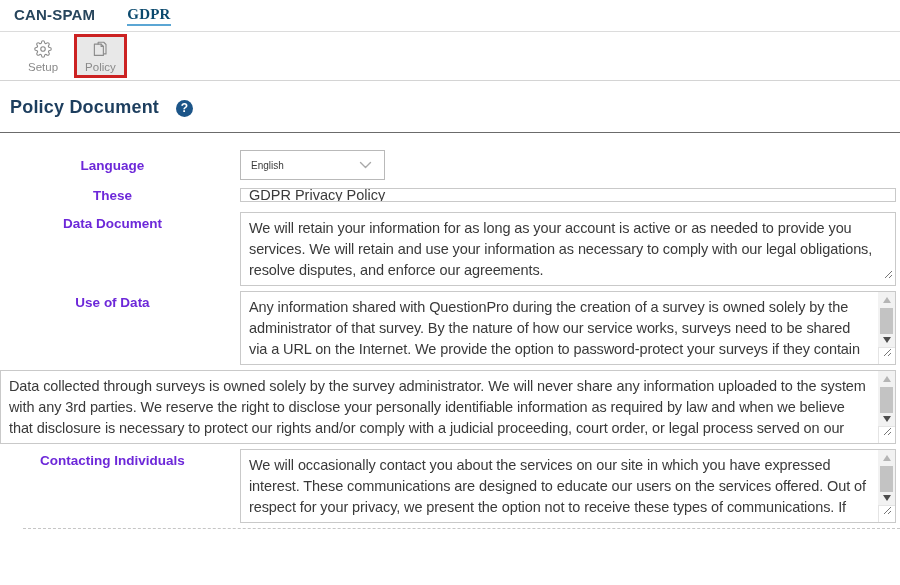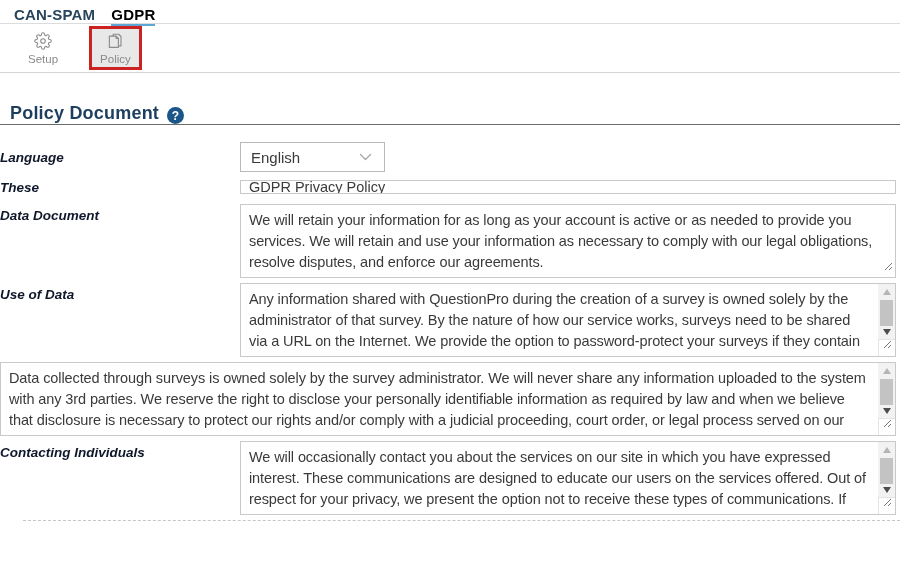--- a/index.html
+++ b/index.html
@@ -1,56 +1,56 @@
 <!DOCTYPE html>
 <html><head>
 <meta charset="utf-8">
 <style>
   * { margin:0; padding:0; box-sizing:border-box; }
   html,body { width:900px; height:585px; background:#fff; overflow:hidden;
               font-family:"Liberation Sans", sans-serif; }
   .screen { width:900px; height:585px; background:#fff; position:relative; }
 
   
-  .tabbar { height:24px; border-bottom:1px solid #dcdcdc; display:flex;
-            align-items:flex-start; padding:6px 0 0 14px; gap:16px; }
+  .tabbar { height:32px; border-bottom:1px solid #dcdcdc; display:flex;
+            align-items:flex-start; padding:6px 0 0 14px; gap:32px; }
   .tab { font-size:15px; font-weight:700; color:#27455c; cursor:pointer; letter-spacing:.2px; }
-  .tab.active { color:#000000; border-bottom:2px solid #5ba6d4; padding-bottom:1px; }
+  .tab.active { color:#0c4a6e; border-bottom:2px solid #5ba6d4; padding-bottom:1px;font-family:Liberation Serif, serif; }
 
   
   .toolbar { height:49px; border-bottom:1px solid #d4d4d4; display:flex;
-             align-items:center; padding-left:20px; gap:26px; }
+             align-items:center; padding-left:20px; gap:11px; }
   .tool { display:flex; flex-direction:column; align-items:center; justify-content:center;
           padding:2px 8px; height:38px; cursor:pointer; }
   .tool-icon { height:20px; display:flex; align-items:center; }
   .tool-icon svg { stroke:#8c8c8c; fill:none; stroke-width:1.5; stroke-linecap:round; stroke-linejoin:round; }
   .tool-label { font-size:11.5px; color:#8a8a8a; margin-top:2px; white-space:nowrap; }
   .tool.selected { background:#e8e8e8; }
   .tool.annotated { box-shadow:0 0 0 3px #cc2222;justify-content:space-between; }
 
   
   .page-head { height:52px; border-bottom:1px solid #6b6b6b; display:flex;
-               align-items:flex-end; padding:2px 8px 0 10px; gap:8px; }
+               align-items:center; padding:2px 8px 0 10px; gap:17px; }
   .page-title { font-size:18px; font-weight:700; color:#1d3e5e; letter-spacing:.2px; }
   .help-icon { width:17px; height:17px; border-radius:50%; background:#1c5588; color:#fff;
                font-size:12px; font-weight:700; display:flex; align-items:center;
                justify-content:center; cursor:pointer; margin-top:1px; }
 
   
   .form { padding-top:17px; }
   .form-row { display:flex; margin-right:4px; }
-  .form-label { width:240px; flex:none; text-align:left; padding-right:15px;
-                font-size:13.5px; font-weight:700; color:#0f172a;font-style:italic; }
+  .form-label { width:240px; flex:none; text-align:center; padding-right:15px;
+                font-size:13.5px; font-weight:700; color:#6d28d9; }
   .row-lang { margin-bottom:8px; } .row-lang .form-label { align-self:center; }
   .row-title { margin-bottom:9px; } .row-title .form-label { align-self:center; }
   .row-ta { margin-bottom:5px; } .row-ta .form-label { padding-top:4px; }
 
   .dropdown { width:145px; height:30px; border:1px solid #b9b9b9; display:flex;
               align-items:center; justify-content:space-between; padding:0 12px 0 10px;
-              font-size:15px; color:#3b3b3b; cursor:pointer; background:#fff; }
+              font-size:10px; color:#3b3b3b; cursor:pointer; background:#fff; }
   .text-input { flex:1; height:14px; border:1px solid #c9c9c9; font-size:14.5px;
                 color:#3b3b3b; padding:0 8px; font-family:"Liberation Sans", sans-serif;
                 outline:none; background:#fff; }
 
   .ta-wrap { flex:1; position:relative; height:74px; }
   .ta-wrap textarea { width:100%; height:74px; border:1px solid #c9c9c9; resize:none;
                       font-family:"Liberation Sans", sans-serif; font-size:14.5px;
                       line-height:21px; letter-spacing:-0.1px; color:#3a3a3a;
                       padding:5px 10px 0 8px; outline:none; overflow:hidden; background:#fff; }
   .ta-wrap.scrolled textarea { padding-right:26px; }

